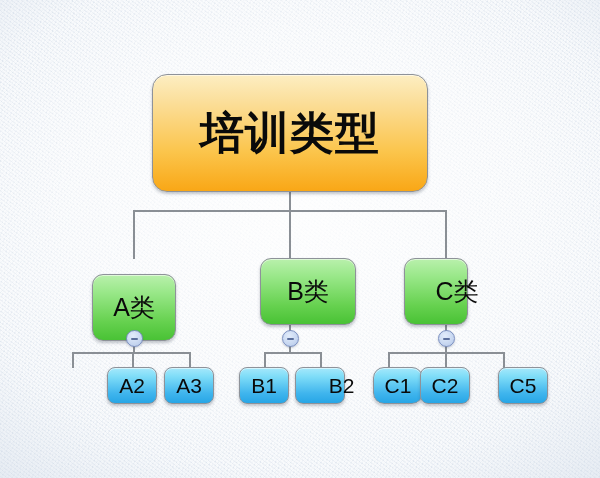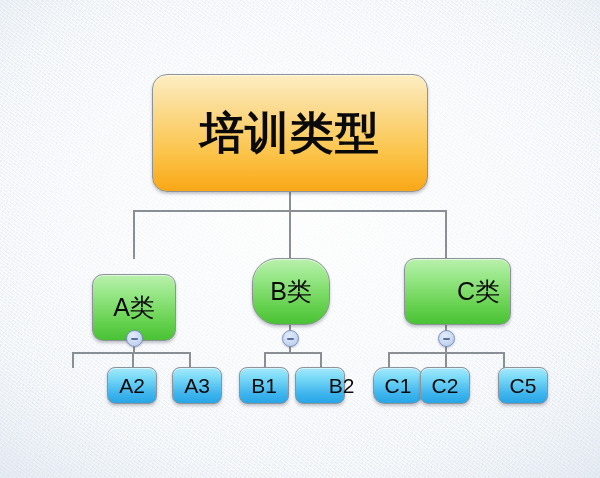--- a/index.html
+++ b/index.html
@@ -141,35 +141,35 @@
 
   <div class="conn v" style="left:445px; top:325px; height:28px;"></div>
   <div class="conn h" style="left:388px; top:352px; width:117px;"></div>
   <div class="conn v" style="left:388px; top:352px; height:16px;"></div>
   <div class="conn v" style="left:445px; top:352px; height:16px;"></div>
   <div class="conn v" style="left:503px; top:352px; height:16px;"></div>
 
   <div class="node node-root">培训类型</div>
 
   <div class="node node-cat" style="left:92px; width:84px;margin-top:16px;">A类</div>
-  <div class="node node-cat" style="left:252px; width:78px;border-radius:25px;">B类</div>
-  <div class="node node-cat" style="left:404px; width:107px;padding-left:42px;">C类</div>
+  <div class="node node-cat" style="left:260px; width:96px;">B类</div>
+  <div class="node node-cat" style="left:404px; width:64px;padding-left:42px;">C类</div>
 
   <div class="toggle" style="left:126px;">
     <span class="minus"></span>
   </div>
   <div class="toggle" style="left:282px;">
     <span class="minus"></span>
   </div>
   <div class="toggle" style="left:438px;">
     <span class="minus"></span>
   </div>
 
   <div class="node node-leaf" style="left:107px;">A2</div>
-  <div class="node node-leaf" style="left:164px;margin-left:8px;">A3</div>
+  <div class="node node-leaf" style="left:164px;">A3</div>
 
   <div class="node node-leaf" style="left:239px;">B1</div>
   <div class="node node-leaf" style="left:295px;padding-left:43px;">B2</div>
 
   <div class="node node-leaf" style="left:373px;border-radius:11px;">C1</div>
   <div class="node node-leaf" style="left:420px;">C2</div>
   <div class="node node-leaf" style="left:498px;">C5</div>
 
 </div>
 

